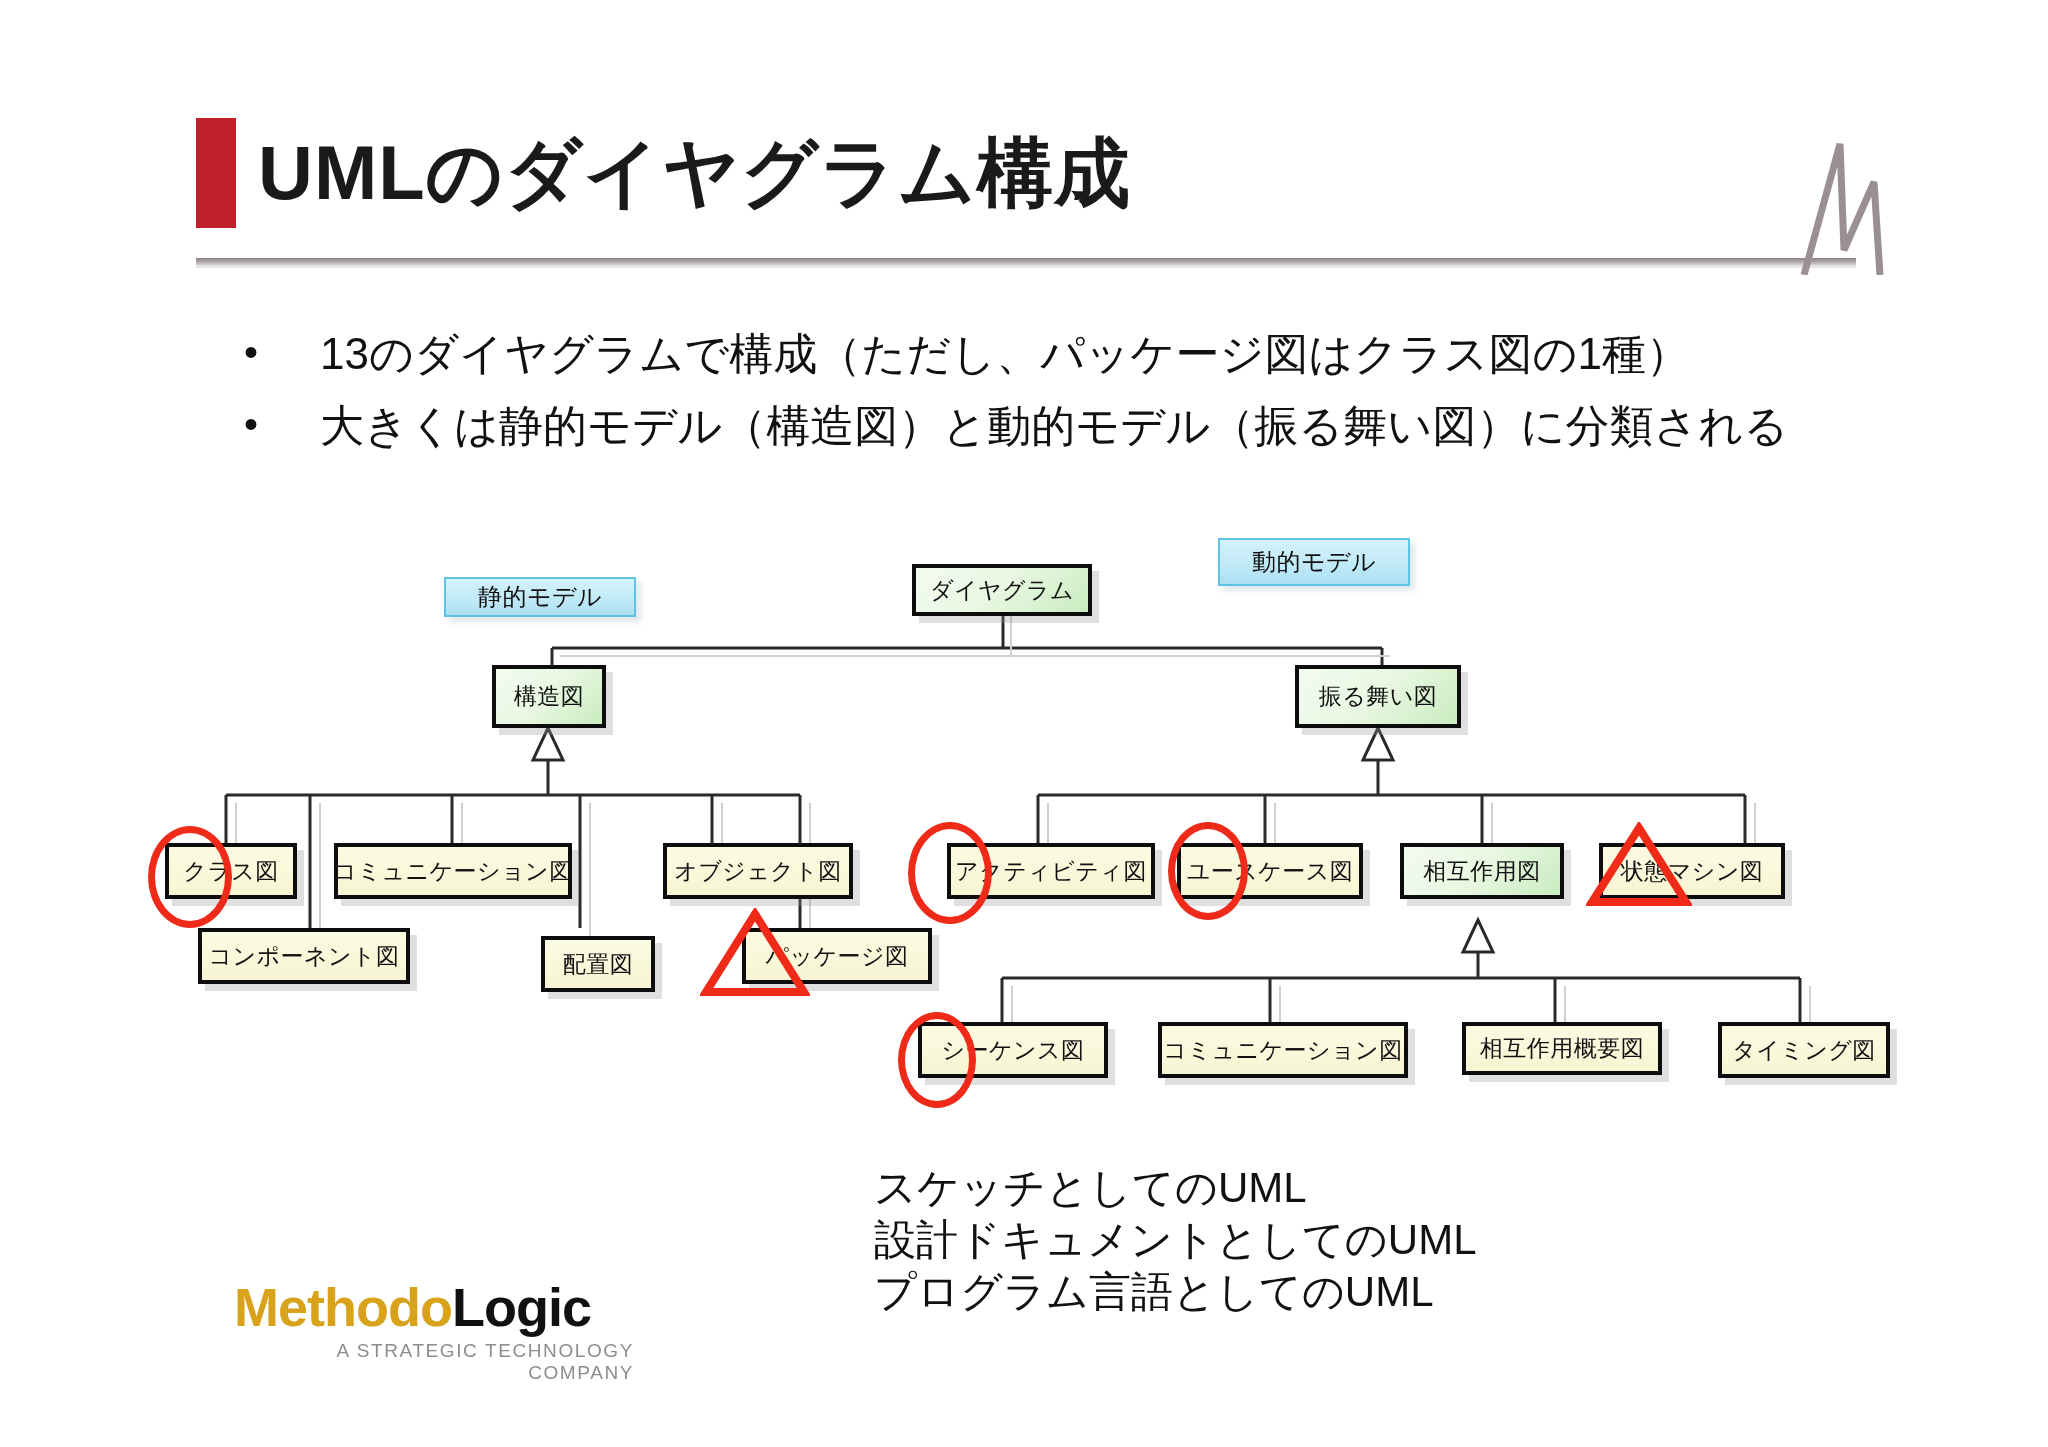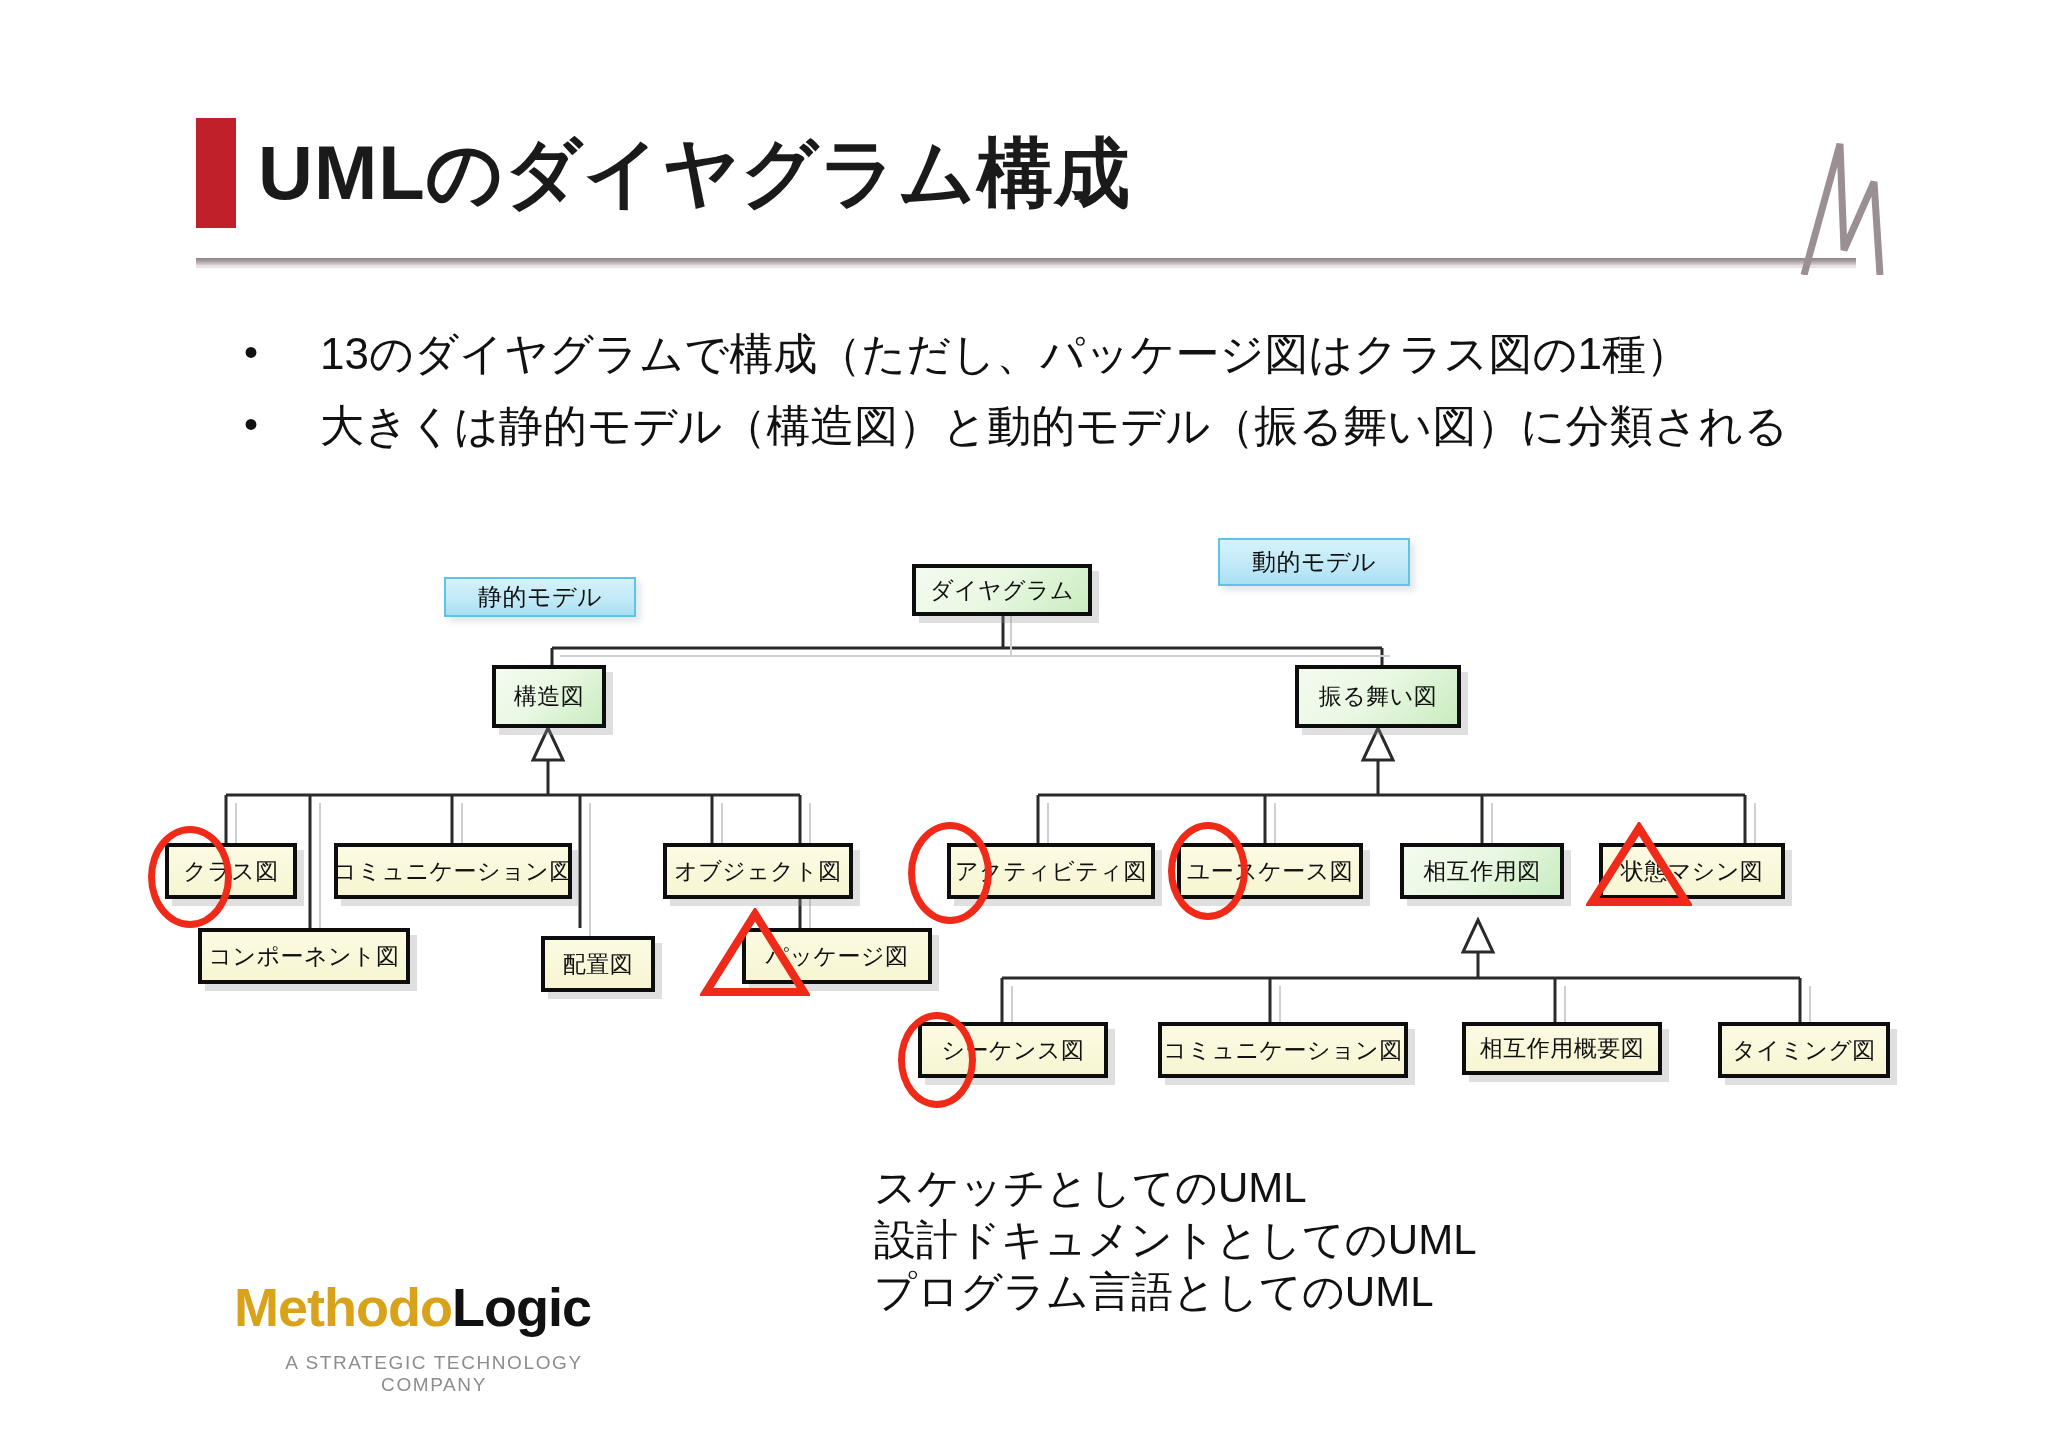--- a/index.html
+++ b/index.html
@@ -67,22 +67,22 @@
   #note1{left:874px;top:1160px;}
   #note2{left:874px;top:1212px;}
   #note3{left:874px;top:1264px;}
 
   
   #logo{position:absolute;left:234px;top:1278px;width:400px;}
   #logo-word{font-size:54px;font-weight:bold;letter-spacing:-1px;line-height:58px;}
   #logo-word .g{color:#D9A21B;}
   #logo-word .k{color:#111;}
   #logo-tag{
-    font-size:19px;color:#8d8d8d;letter-spacing:1.6px;text-align:center;
-    margin-top:16px;
+    font-size:19px;color:#8d8d8d;letter-spacing:1.6px;text-align:right;
+    margin-top:4px;
   }
 </style>
 </head>
 <body>
 
 <div id="title-bar"></div>
 <div id="page-title">UMLのダイヤグラム構成</div>
 <div id="title-rule"></div>
 <div id="title-rule2"></div>
 

